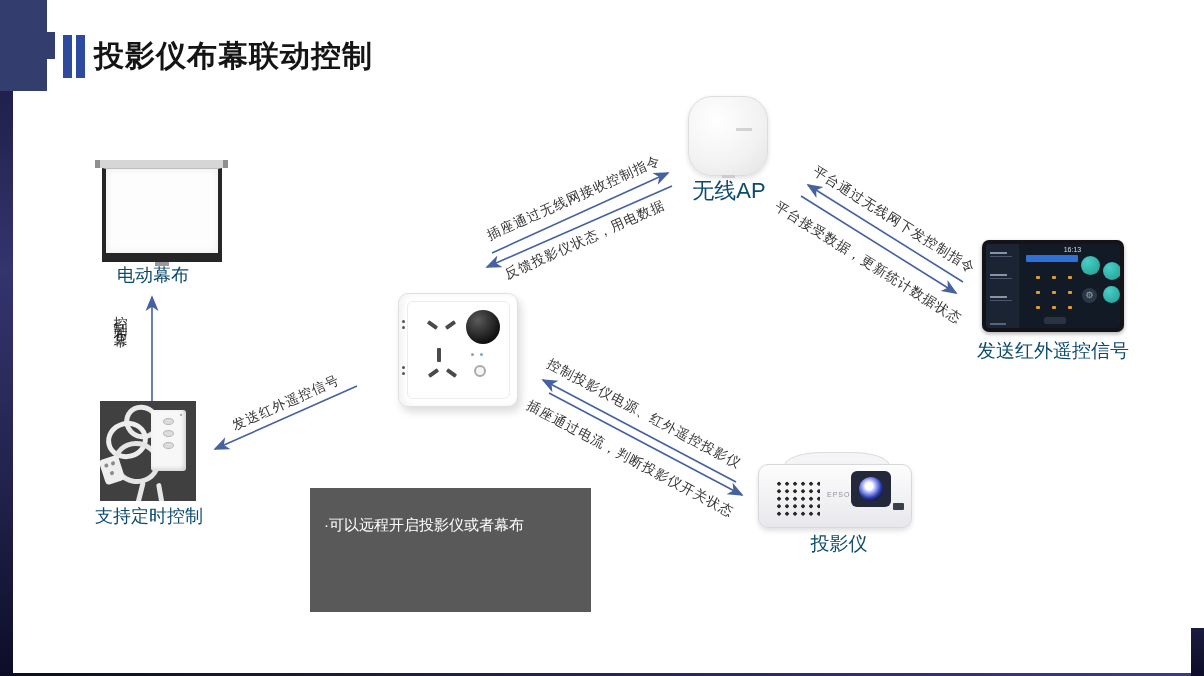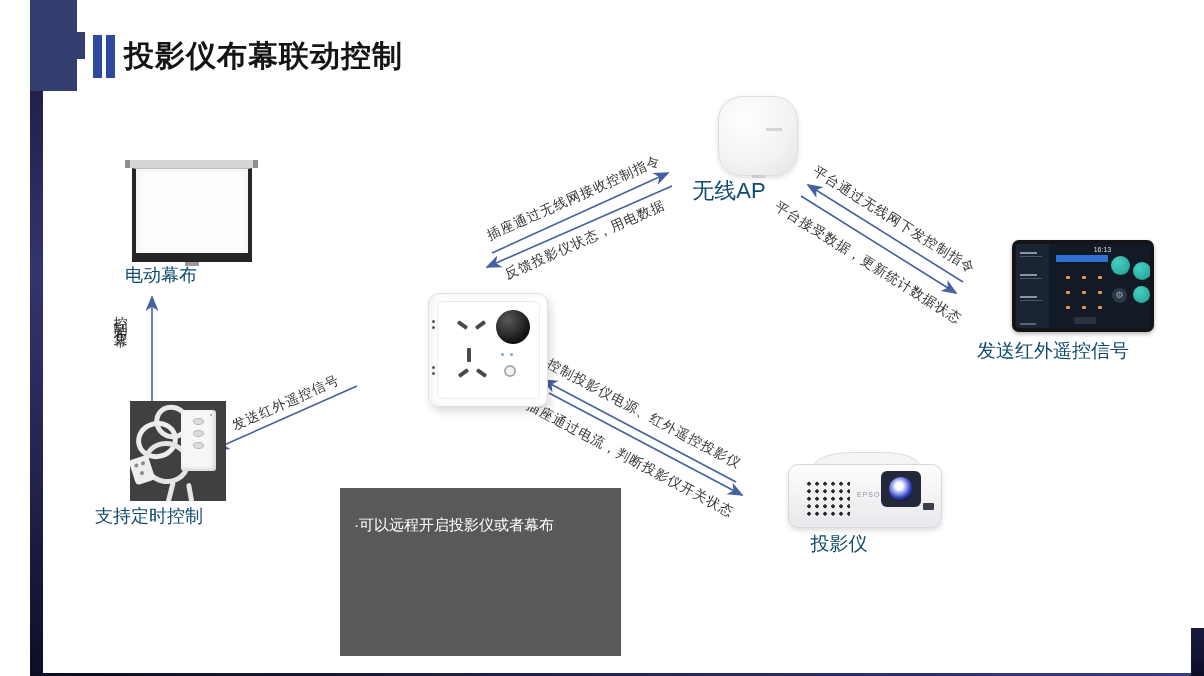--- a/index.html
+++ b/index.html
@@ -1,20 +1,20 @@
 <!DOCTYPE html>
 <html><head>
 <meta charset="utf-8">
 <style>
   html,body { margin:0; padding:0; background:#fff; }
   .canvas {
     position:relative; width:1204px; height:676px; overflow:hidden; background:#ffffff;
     font-family:"Liberation Sans","DejaVu Sans",sans-serif; color:#1a1a1a;
   }
-  .abs { position:absolute;margin-left:30px; }
+  .abs { position:absolute; }
 
   
   .left-edge-bar { left:0; top:0; width:13px; height:676px;
     background:linear-gradient(180deg,#16163a 0%,#34346e 40%,#23234f 70%,#0d0d28 100%); }
   .bottom-edge-line { left:0; bottom:0; width:1204px; height:3px;
     background:linear-gradient(90deg,#0c0c24,#27275c 55%,#3c3c86); }
   .right-edge-bar { right:0; top:628px; width:13px; height:48px;
     background:linear-gradient(180deg,#1b1b40,#0d0d28); }
   .corner-square { left:0; top:0; width:47px; height:91px; background:#333e6e; }
   .corner-tab { left:47px; top:32px; width:8px; height:27px; background:#333e6e; }
@@ -27,21 +27,21 @@
     font-size:18px; color:#0c4a6e; }
   .label-ap { font-size:22px; }
   .label-projector, .label-platform { font-size:19px; }
 
   
   .arrow-label { position:absolute; white-space:nowrap; font-size:13.5px; color:#333;
     letter-spacing:1px; transform-origin:center; }
   .vtext { position:absolute; writing-mode:vertical-rl; font-size:14px; letter-spacing:6px; color:#222; }
 
   
-  .info-box { left:310px; top:488px; width:281px; height:168px; background:#595959;
+  .info-box { left:310px; top:488px; width:281px; height:124px; background:#595959;
     color:#fff; box-sizing:border-box; padding:17px 10px 16px 14px; }
   .info-box .item { font-size:15px; line-height:40px; white-space:nowrap; }
 
   
   .screen-top { left:95px; top:160px; width:133px; height:8px;
     background:linear-gradient(90deg,#8f8f8f 0 5px,#d6d6d6 5px calc(100% - 5px),#8f8f8f calc(100% - 5px)); }
   .screen-frame { left:102px; top:168px; width:120px; height:94px; background:#fdfdfd;
     border-left:4px solid #262626; border-right:4px solid #262626; border-bottom:9px solid #262626;
     border-top:1px solid #bdbdbd; box-sizing:border-box; box-shadow:inset 0 0 8px rgba(0,0,0,0.07); }
   .screen-nub { left:155px; top:262px; width:14px; height:4px; background:#9a9a9a; }
@@ -165,21 +165,21 @@
   <div class="arrow-label" style="left:644px; top:414px; transform:translate(-50%,-50%) rotate(28deg);">控制投影仪电源、红外遥控投影仪</div>
   <div class="arrow-label" style="left:630px; top:459px; transform:translate(-50%,-50%) rotate(28deg);">插座通过电流，判断投影仪开关状态</div>
   <div class="arrow-label" style="left:286px; top:403px; transform:translate(-50%,-50%) rotate(-24deg);">发送红外遥控信号</div>
   <div class="vtext" style="left:112px; top:305px;">控制布幕</div>
 
   <div>
     <div class="abs screen-top"></div>
     <div class="abs screen-frame"></div>
     <div class="abs screen-nub"></div>
   </div>
-  <div class="node-label" style="left:161px; top:263px;text-align:right;">电动幕布</div>
+  <div class="node-label" style="left:153px; top:263px;text-align:right;">电动幕布</div>
 
   <div>
     <div class="abs ap-body"></div>
     <div class="abs ap-mark"></div>
     <div class="abs ap-nub"></div>
   </div>
   <div class="node-label label-ap" style="left:729px; top:176px;">无线AP</div>
 
   <div class="abs tablet">
     <div class="tablet-screen">

